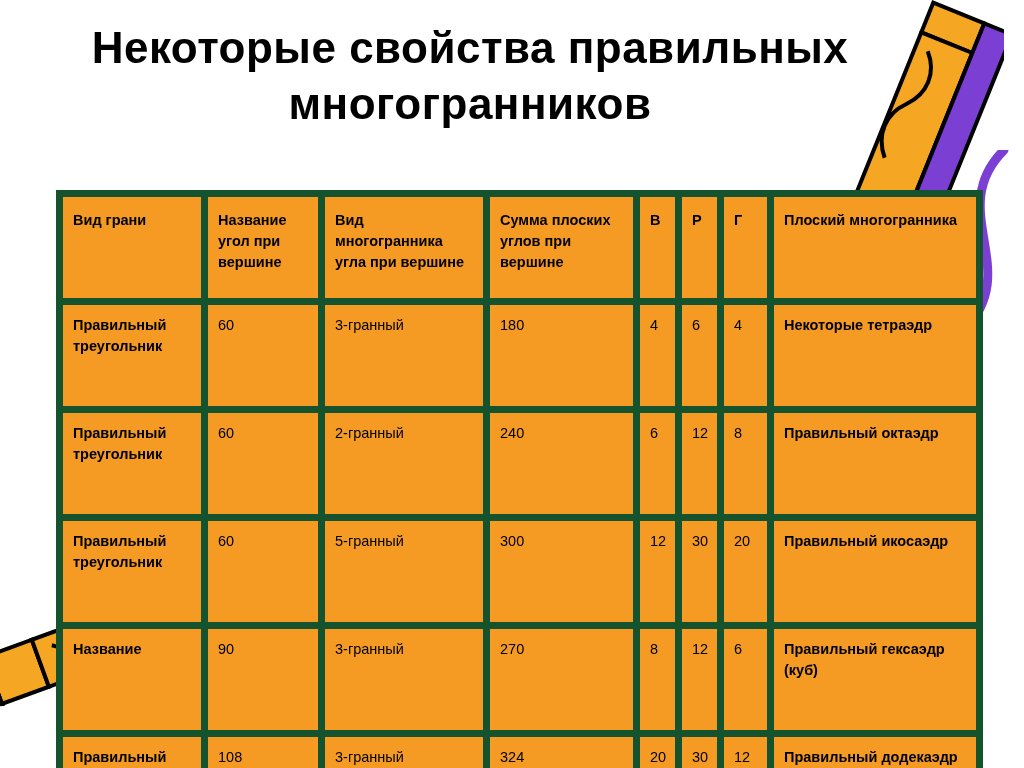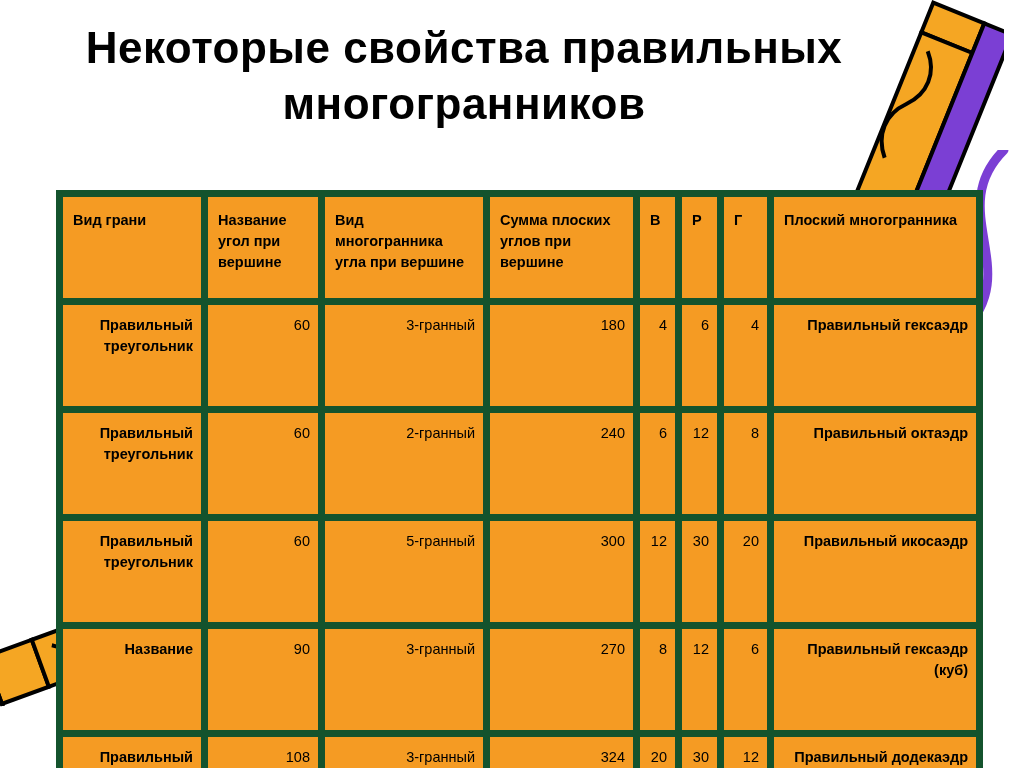--- a/index.html
+++ b/index.html
@@ -41,21 +41,21 @@
     right: 0;
     top: 150px;
     width: 120px;
     height: 560px;
   }
 
   
   .title {
     position: absolute;
     top: 20px;
-    left: 0;
+    left: 6px;
     width: 928px;
     text-align: center;
     font-size: 44px;
     line-height: 1.28;
     font-weight: bold;
     color: #000000;
     letter-spacing: 0.5px;
     z-index: 4;
   }
 
@@ -85,21 +85,20 @@
     word-wrap: break-word;
     overflow-wrap: break-word;
   }
   table.props thead td {
     font-weight: bold;
     padding-top: 13px;
     padding-bottom: 14px;
   }
   table.props tbody td {
     font-weight: bold;
-    text-align: right;
   }
   table.props tbody td.plain {
     font-weight: normal;
   }
   
   col.c0 { width: 145px; }
   col.c1 { width: 117px; }
   col.c2 { width: 165px; }
   col.c3 { width: 150px; }
   col.c4 { width: 42px; }
@@ -168,21 +167,21 @@
       </thead>
       <tbody>
         <tr class="rowh">
           <td>Правильный треугольник</td>
           <td class="plain">60</td>
           <td class="plain">3-гранный</td>
           <td class="plain">180</td>
           <td class="plain">4</td>
           <td class="plain">6</td>
           <td class="plain">4</td>
-          <td>Правильный гексаэдр</td>
+          <td>Некоторые тетраэдр</td>
         </tr>
         <tr class="rowh">
           <td>Правильный треугольник</td>
           <td class="plain">60</td>
           <td class="plain">2-гранный</td>
           <td class="plain">240</td>
           <td class="plain">6</td>
           <td class="plain">12</td>
           <td class="plain">8</td>
           <td>Правильный октаэдр</td>

